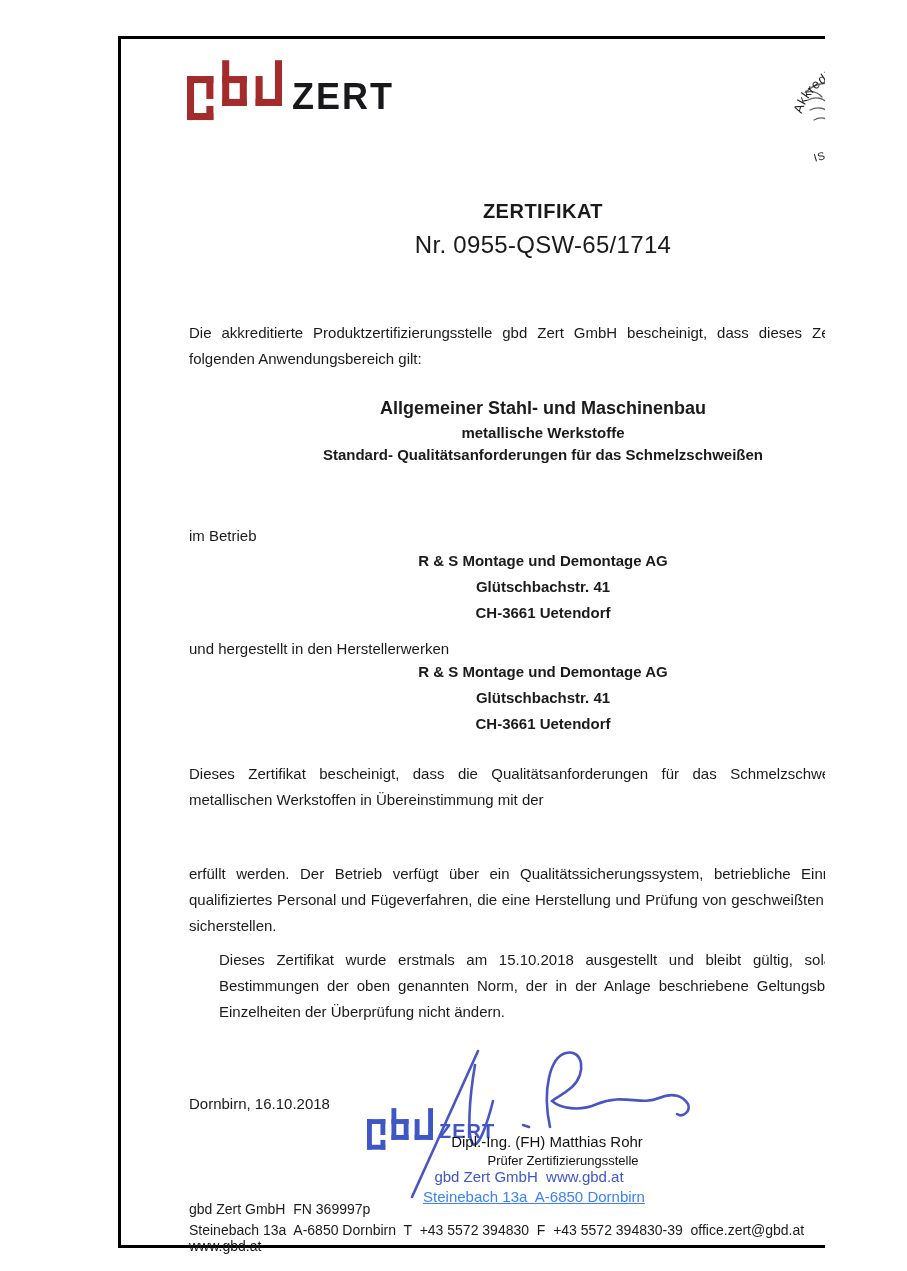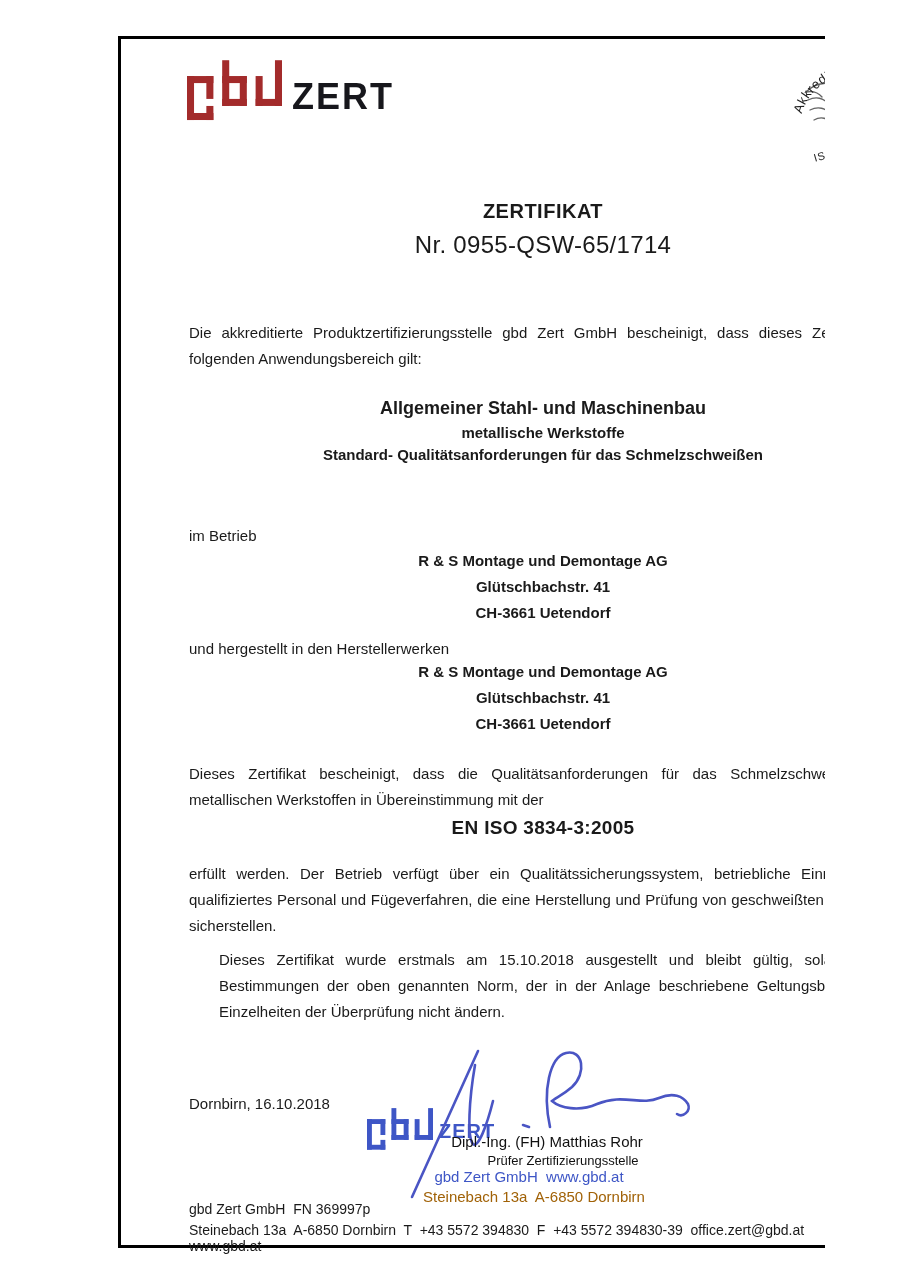--- a/index.html
+++ b/index.html
@@ -110,21 +110,20 @@
     <div class="center addr" style="top:574px;">Glütschbachstr. 41</div>
     <div class="center addr" style="top:600px;">CH-3661 Uetendorf</div>
 
     <div class="abs label" style="top:640px;left:0;">und hergestellt in den Herstellerwerken</div>
     <div class="center addr" style="top:659px;">R &amp; S Montage und Demontage AG</div>
     <div class="center addr" style="top:685px;">Glütschbachstr. 41</div>
     <div class="center addr" style="top:711px;">CH-3661 Uetendorf</div>
 
     <div class="para" style="top:761px;">Dieses Zertifikat bescheinigt, dass die Qualitätsanforderungen für das Schmelzschweißen von metallischen Werkstoffen in Übereinstimmung mit der</div>
 
-    <div class="center standard" style="top:817px;">EN ISO 3834-3:2005</div>
 
     <div class="para" style="top:861px;">erfüllt werden. Der Betrieb verfügt über ein Qualitätssicherungssystem, betriebliche Einrichtungen, qualifiziertes Personal und Fügeverfahren, die eine Herstellung und Prüfung von geschweißten Produkten sicherstellen.</div>
 
     <div class="para" style="top:947px;margin-left:30px;">Dieses Zertifikat wurde erstmals am 15.10.2018 ausgestellt und bleibt gültig, solange sich die Bestimmungen der oben genannten Norm, der in der Anlage beschriebene Geltungsbereich und die Einzelheiten der Überprüfung nicht ändern.</div>
   </div>
 
   <div class="date-line">Dornbirn, 16.10.2018</div>
 
   <div class="abs" style="left:285px;top:1108px;display:flex;align-items:flex-start;">
     <svg width="66" height="43" viewBox="0 0 108 70" aria-hidden="true">
@@ -151,18 +150,18 @@
       <path d="M 96 6 L 30 152"></path>
       <path d="M 93 20 C 87 55 85 92 91 99 C 96 104 105 80 111 56"></path>
       <path d="M 141 80 l 6 2"></path>
       <path d="M 168 82 C 160 45 168 12 184 8 C 201 4 205 28 190 42 C 181 50 173 53 170 56 C 178 63 197 67 215 59 C 241 48 259 61 277 53 C 291 47 301 51 306 59 C 309 66 301 73 295 69"></path>
     </g>
   </svg>
 
   <div class="sig-name">Dipl.-Ing. (FH) Matthias Rohr</div>
   <div class="sig-role">Prüfer Zertifizierungsstelle</div>
   <div class="sig-blue1" style="color:#3E56C6;">gbd Zert GmbH  www.gbd.at</div>
-  <div class="sig-blue2" style="color:#a16207;">Steinebach 13a  A-6850 Dornbirn</div>
+  <div class="sig-blue2" style="color:#3b82f6;text-decoration:underline;">Steinebach 13a  A-6850 Dornbirn</div>
 
   <div class="footer-line" style="left:107px;top:1201px;">gbd Zert GmbH  FN 369997p</div>
   <div class="footer-line" style="left:107px;top:1222px;">Steinebach 13a  A-6850 Dornbirn  T  +43 5572 394830  F  +43 5572 394830-39  office.zert@gbd.at  www.gbd.at</div>
 
 </div>
 
 </body></html>

